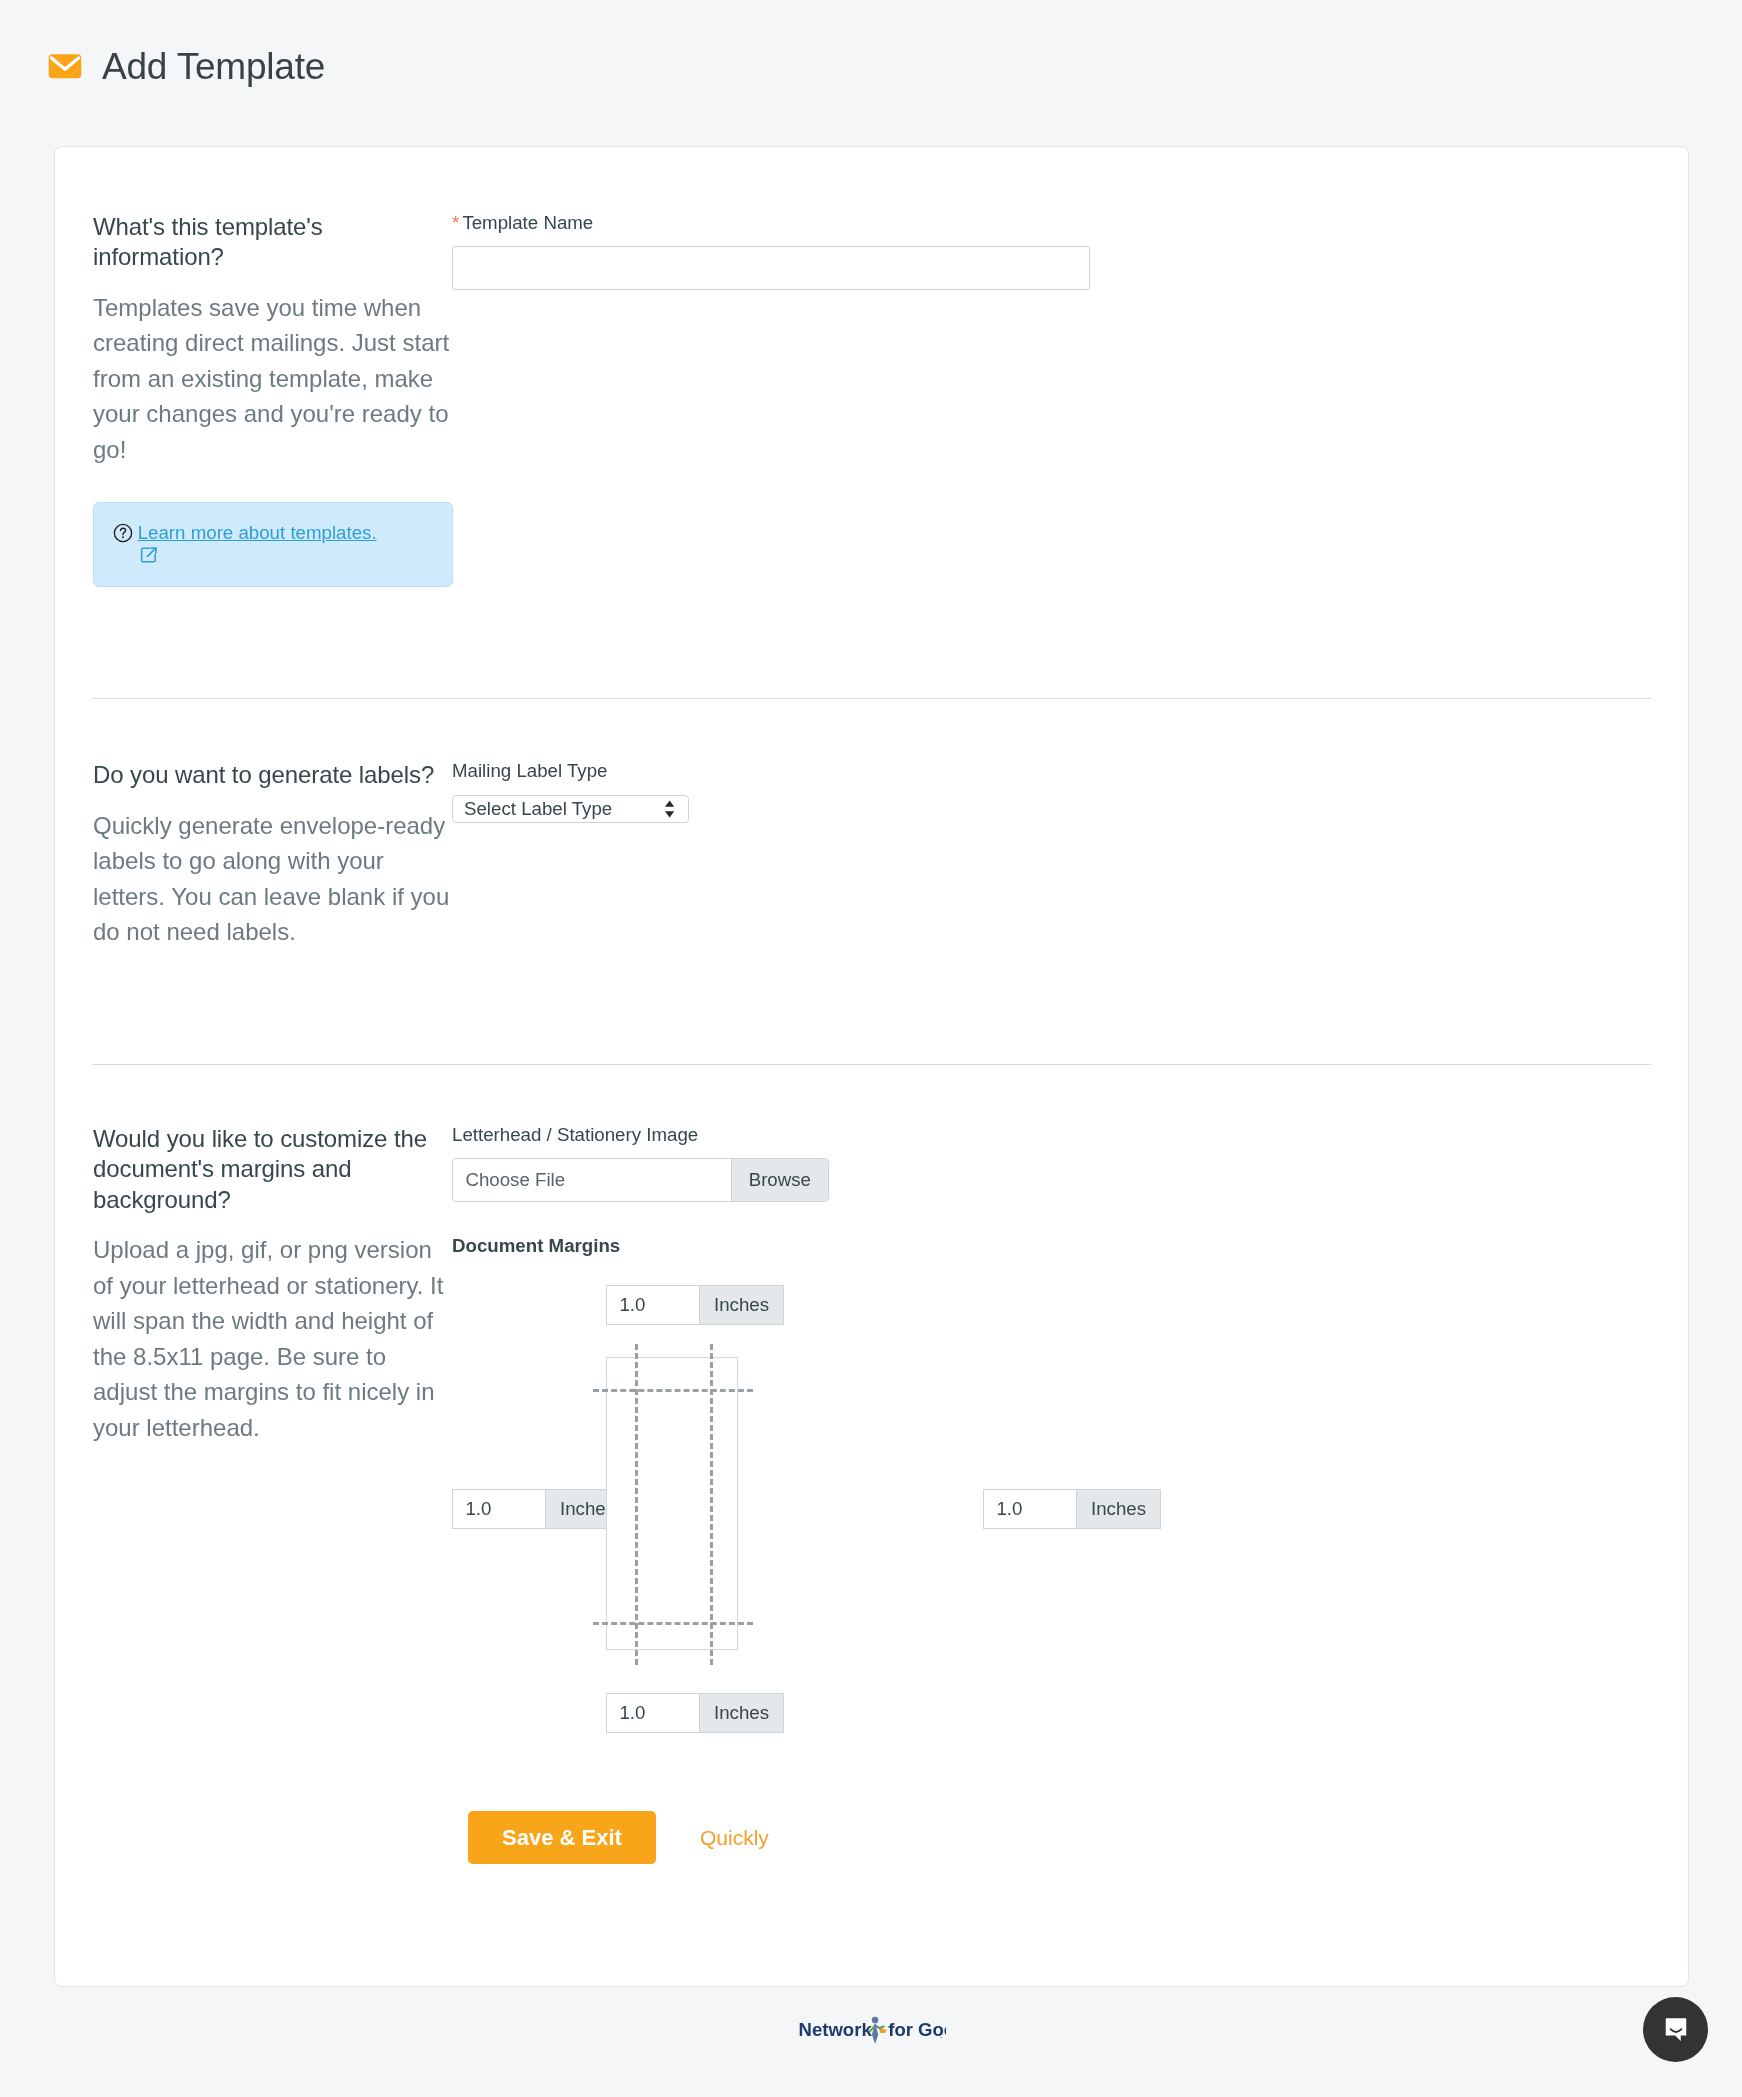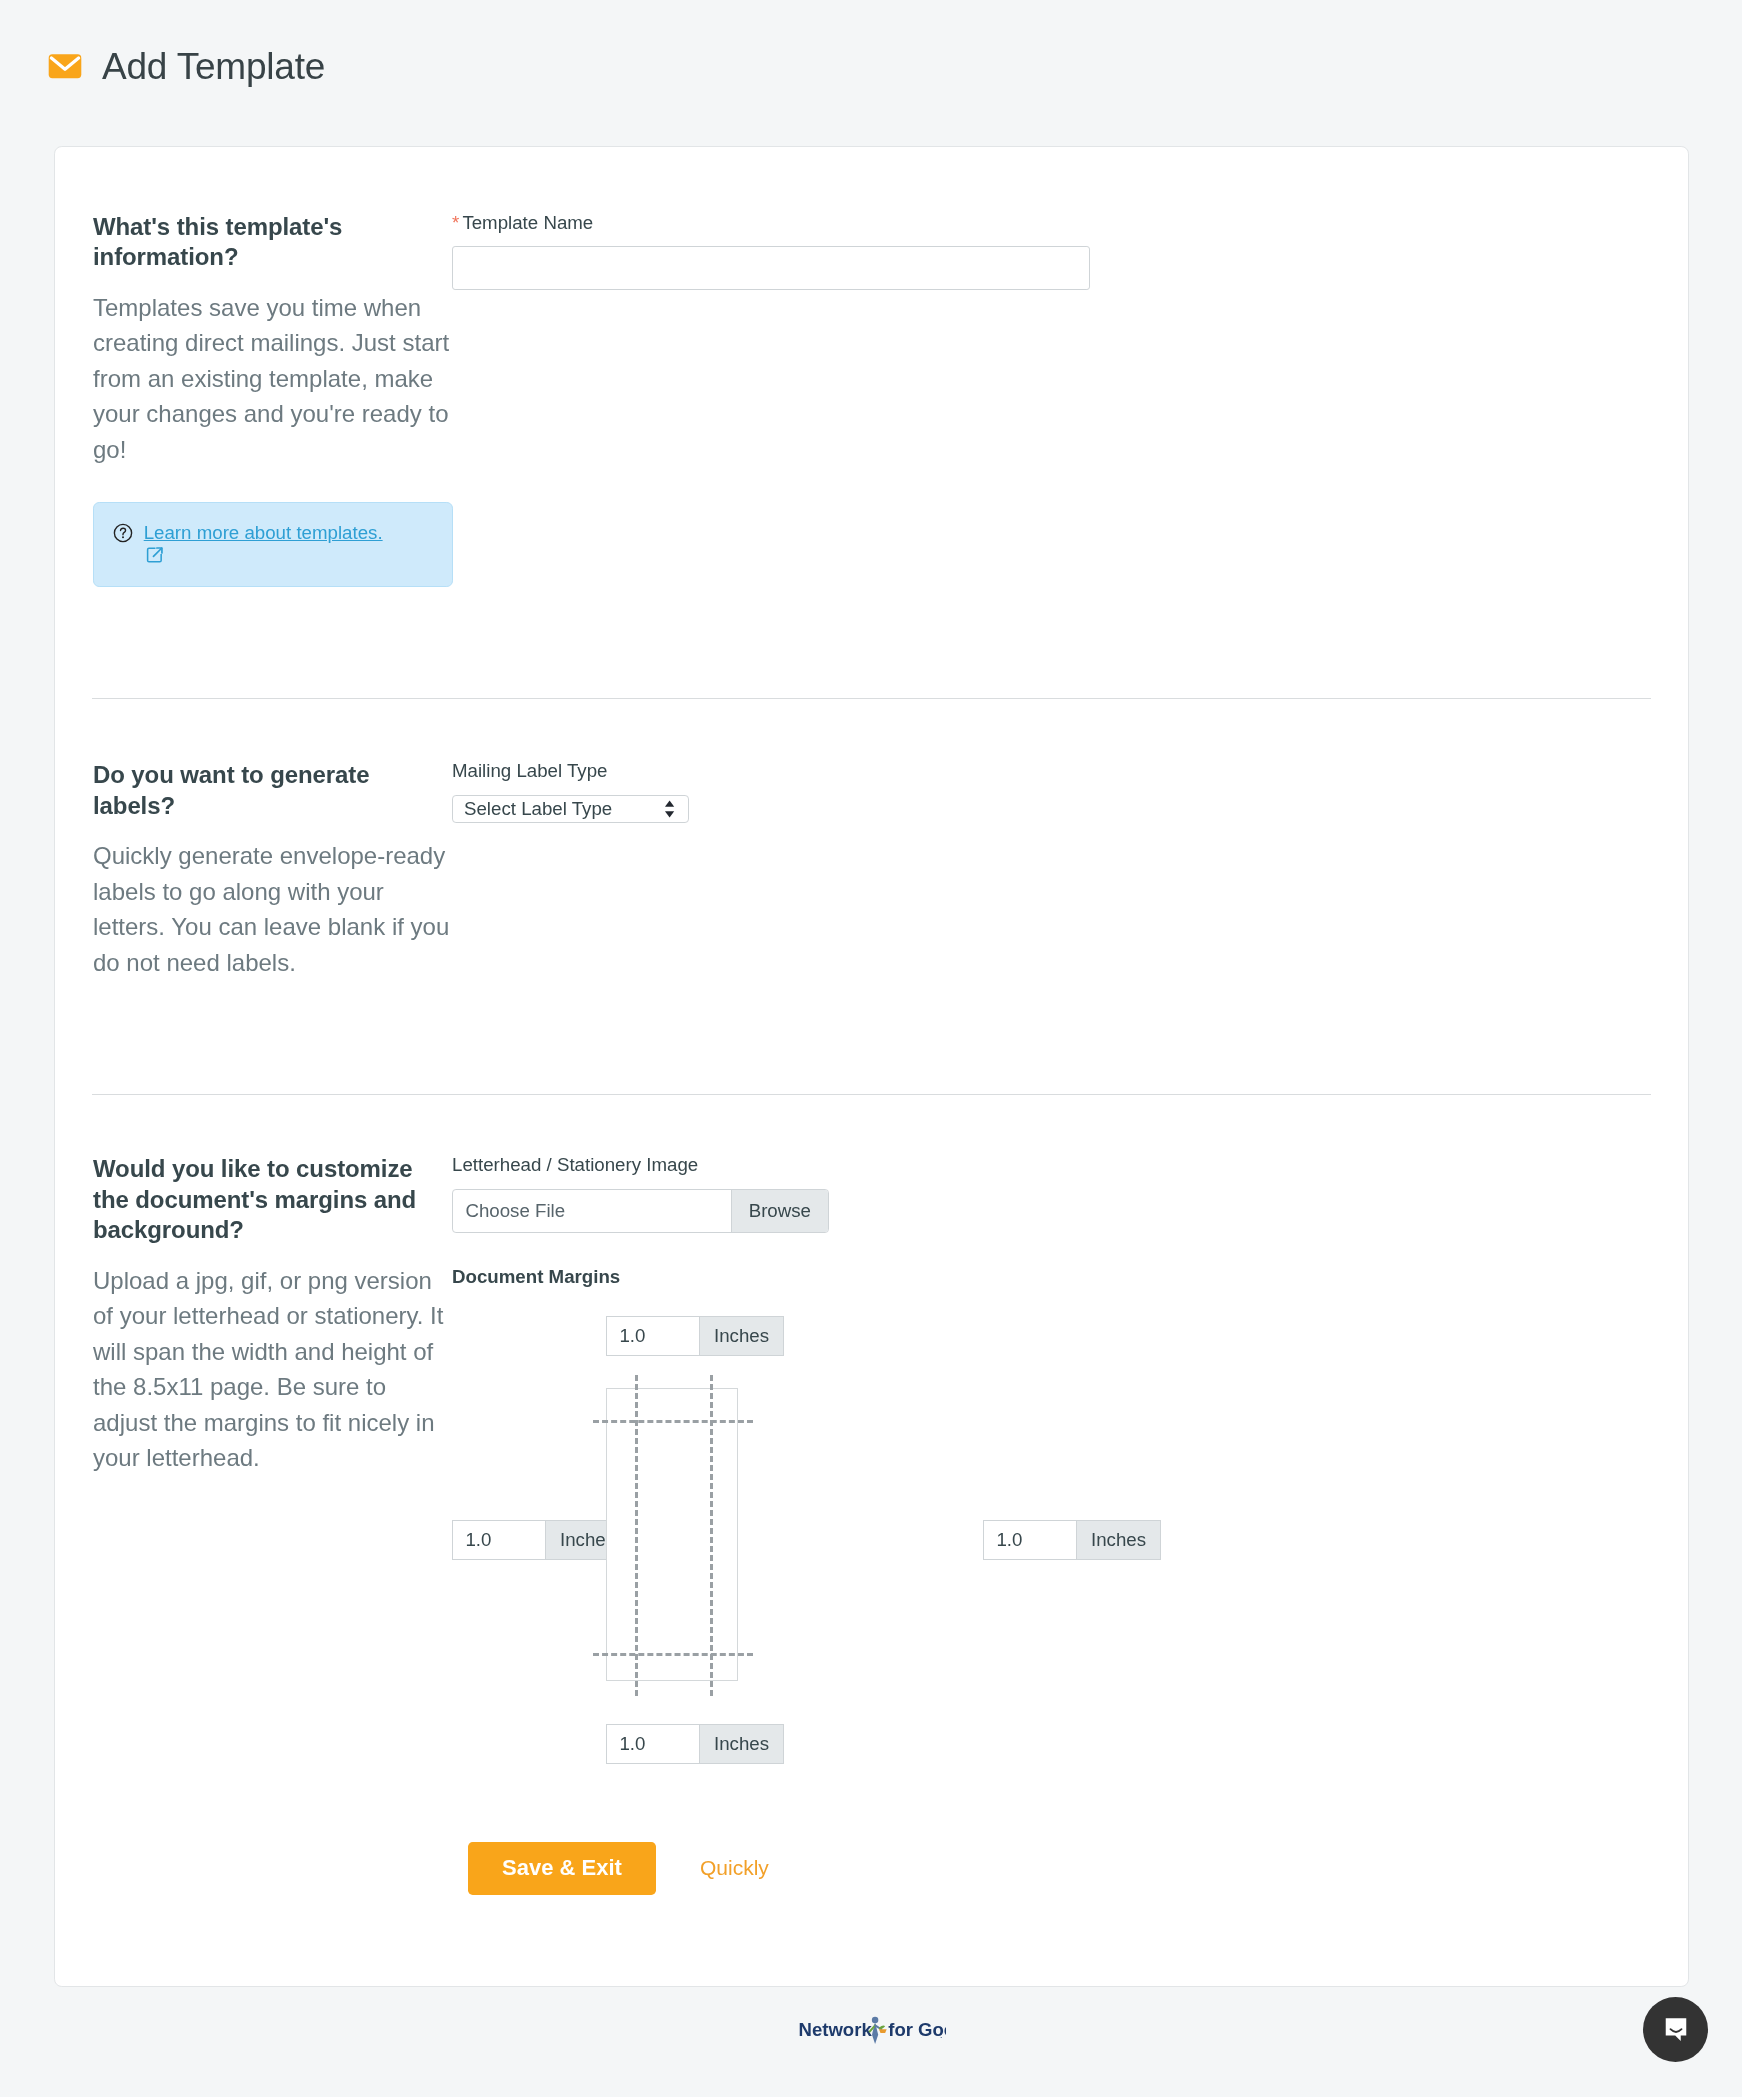--- a/index.html
+++ b/index.html
@@ -62,21 +62,21 @@
     padding-left: 38px;
   }
   .sec-right {
     flex: 1 1 auto;
     padding-left: 0;
   }
 
   .sec-heading {
     font-size: 24px;
     line-height: 1.27;
-    font-weight: 700;
+    font-weight: 400;
     color: #37474c;
     margin: 0 0 17px 0;
     letter-spacing: -0.1px;
     max-width: 366px;
   }
   .sec-body {
     font-size: 24px;
     line-height: 1.48;
     color: #6d7a80;
     margin: 0;
@@ -86,21 +86,21 @@
   
   .help-box {
     margin-top: 34px;
     width: 360px;
     background: #cfeafb;
     border: 0.8px solid #b6dff7;
     border-radius: 6.2px;
     padding: 17px 18.7px 20px 18.7px;
     display: flex;
     align-items: flex-start;
-    gap: 11px;
+    gap: 5px;
   }
   .help-q-icon { flex: 0 0 auto; margin-top: 3.9px; }
   .help-link-wrap { line-height: 1.35; }
   .help-link {
     font-size: 18.7px;
     color: #2e9fd4;
     text-decoration: underline;
     cursor: pointer;
   }
   .ext-icon { display: inline-block; vertical-align: -3.9px; margin-left: 1.6px; }

